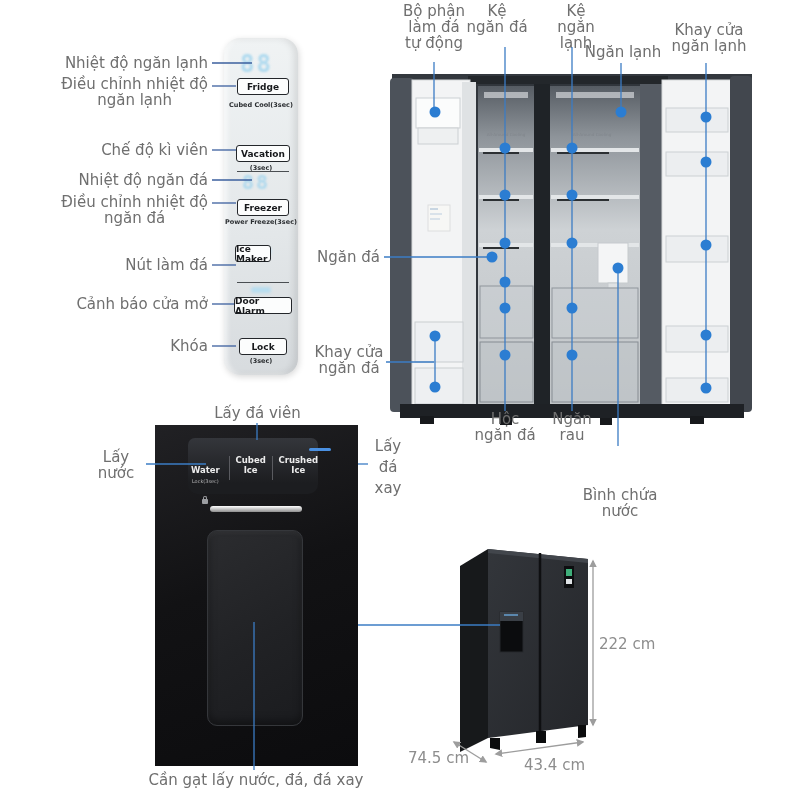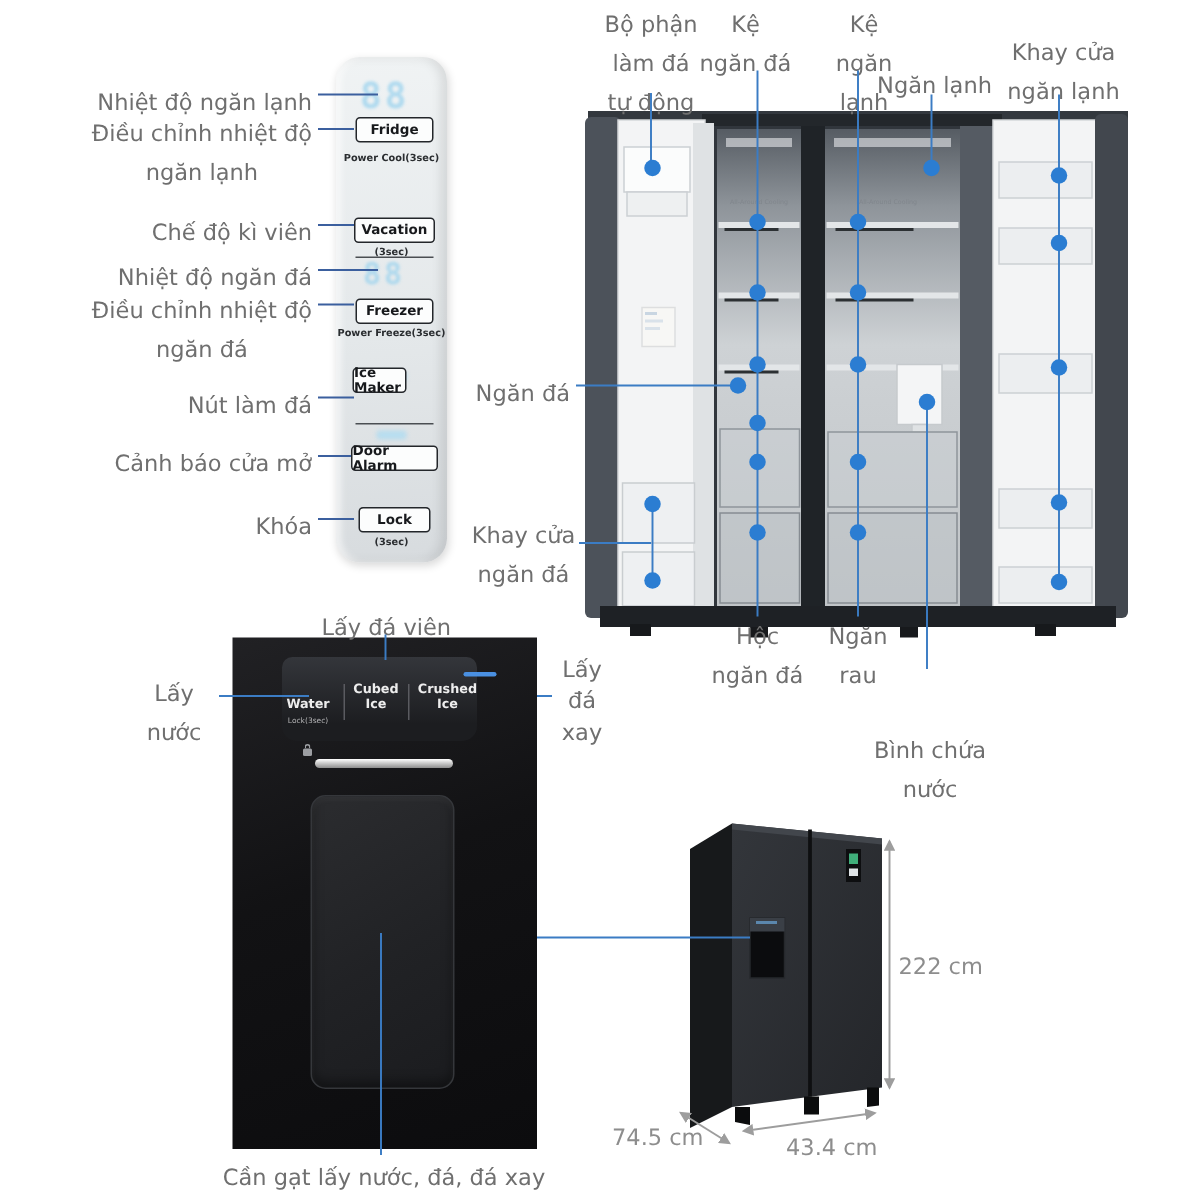--- a/index.html
+++ b/index.html
@@ -3,21 +3,21 @@
 <meta charset="utf-8">
 <style>
   html,body{margin:0;padding:0;background:#fff;}
   .canvas{position:relative;width:800px;height:800px;background:#fff;overflow:hidden;
           font-family:"DejaVu Sans","Liberation Sans",sans-serif;}
   svg{position:absolute;left:0;top:0;}
   .art{z-index:1;}
   .overlay{z-index:6;pointer-events:none;}
 
   
-  .lbl{position:absolute;z-index:5;color:#6f6f6f;font-size:15px;line-height:26px;
+  .lbl{position:absolute;z-index:5;color:#6f6f6f;font-size:15px;line-height:16px;
        white-space:pre-line;}
   .r{text-align:right;white-space:nowrap;}
   .rm{text-align:center;}
   .c{text-align:center;}
   .dim{position:absolute;z-index:5;color:#8d8d8d;font-size:15px;white-space:nowrap;}
 
   
   .panel{position:absolute;left:224px;top:38px;width:74px;height:337px;z-index:2;
          border-radius:16px;
          background:linear-gradient(175deg,#f0f3f4 0%,#e4e8ea 55%,#d7dbde 100%);
@@ -162,21 +162,21 @@
 
       <line x1="593" y1="561" x2="593" y2="725" stroke="#9d9d9d" stroke-width="1.3" marker-start="url(#ah)" marker-end="url(#ah)"></line>
       <line x1="454" y1="742" x2="486" y2="762" stroke="#9d9d9d" stroke-width="1.3" marker-start="url(#ah)" marker-end="url(#ah)"></line>
       <line x1="496" y1="754" x2="583" y2="742" stroke="#9d9d9d" stroke-width="1.3" marker-start="url(#ah)" marker-end="url(#ah)"></line>
     </g>
   </svg>
 
   <div class="panel">
     <div class="ghost" style="left:16px;top:12px;">88</div>
     <div class="pbtn" style="left:13px;top:40px;width:52px;">Fridge</div>
-    <div class="psub" style="top:63px;">Power Cool(3sec)</div>
+    <div class="psub" style="top:63px;">Cubed Cool(3sec)</div>
 
     <div class="pbtn" style="left:12px;top:107px;width:54px;">Vacation</div>
     <div class="psub" style="top:126px;">(3sec)</div>
     <div class="pdiv" style="top:133px;"></div>
 
     <div class="ghost" style="left:18px;top:132px;font-size:20px;">88</div>
     <div class="pbtn" style="left:13px;top:161px;width:52px;">Freezer</div>
     <div class="psub" style="top:180px;">Power Freeze(3sec)</div>
 
     <div class="gdash" style="left:27px;top:210px;width:20px;height:6px;"></div>

